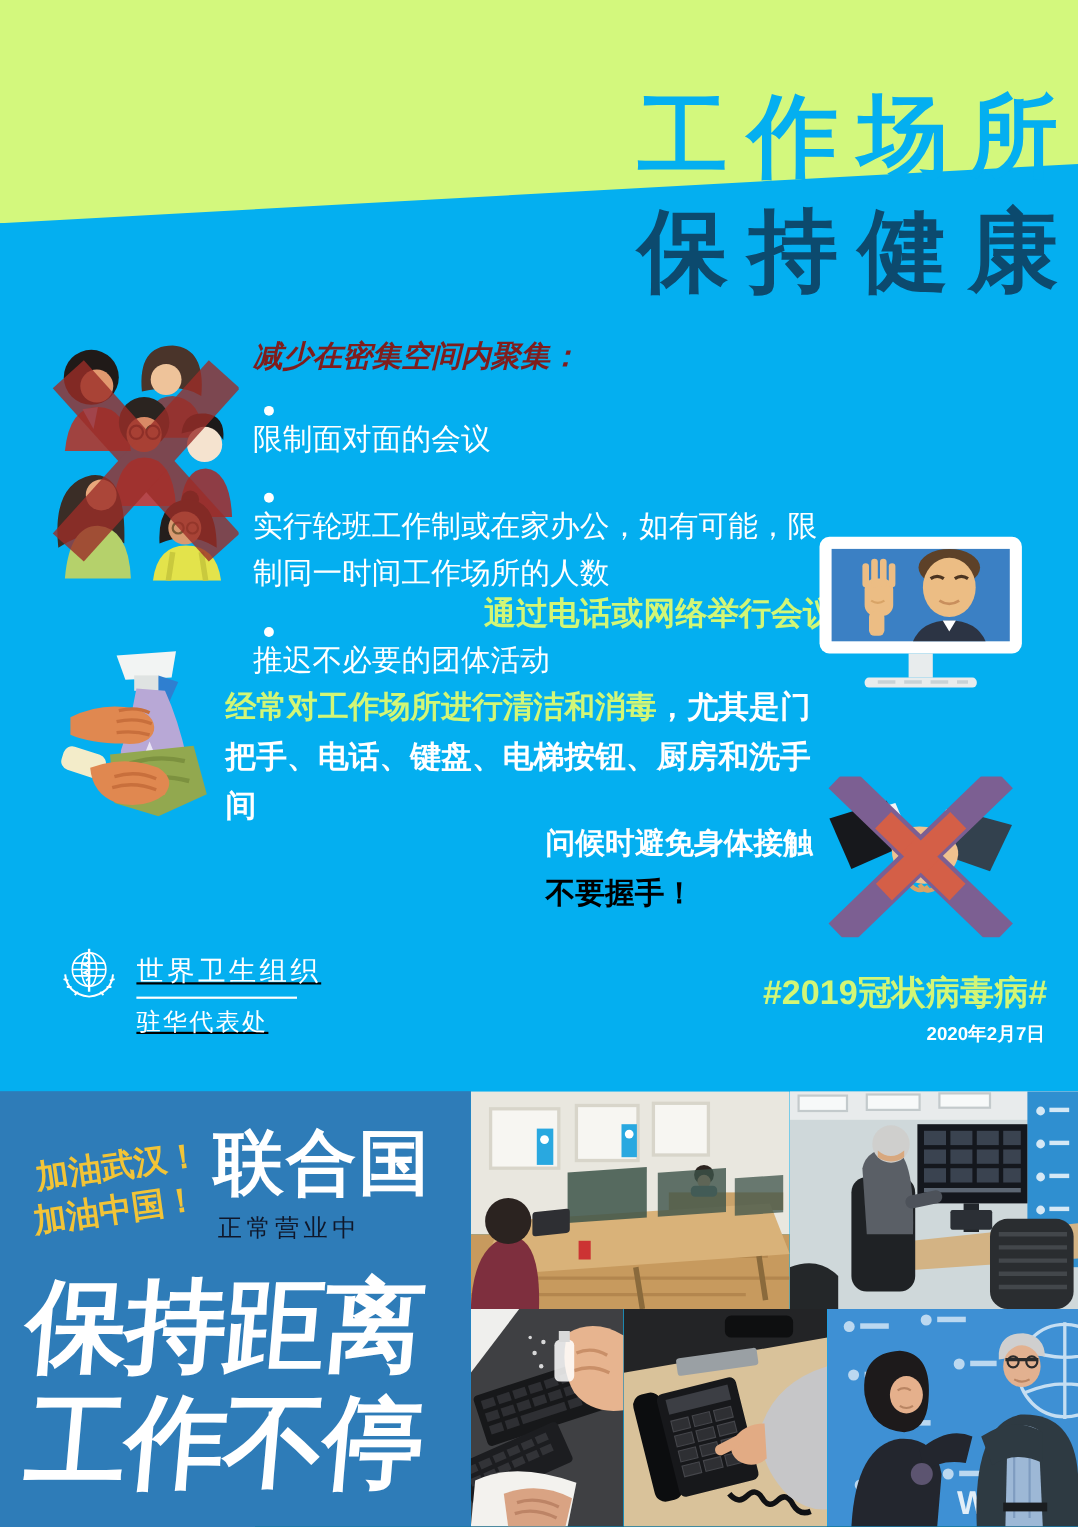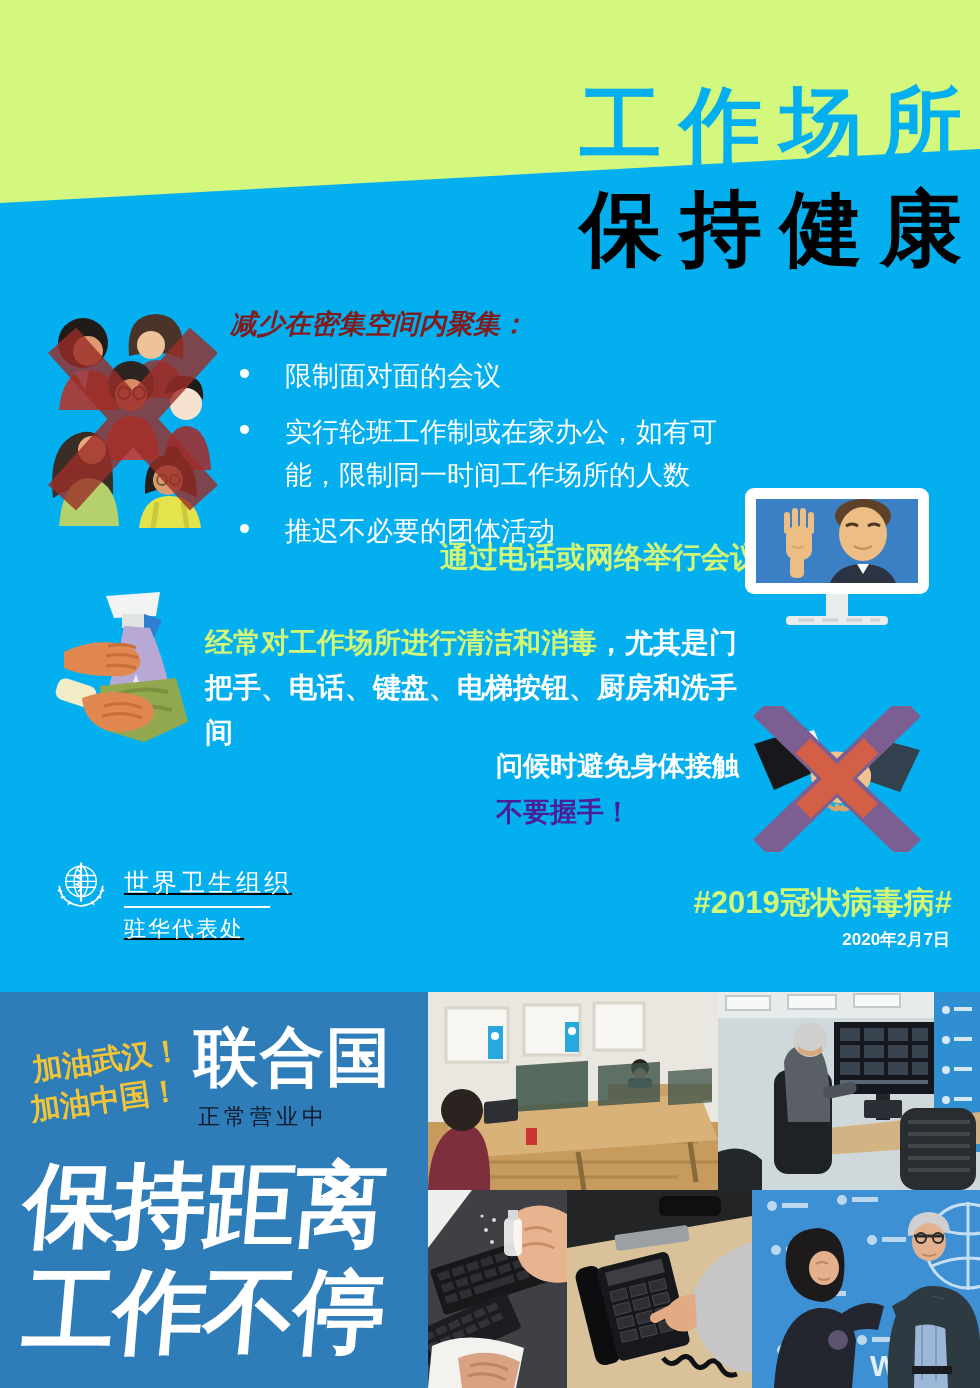--- a/index.html
+++ b/index.html
@@ -14,39 +14,39 @@
     position:absolute;left:0;top:0;width:980px;height:210px;
     background:#d3f87d;
     clip-path:polygon(0 0,100% 0,100% 149px,0 203px);
   }
   .title{
     position:absolute;left:0;width:100%;text-align:right;
     font-weight:800;font-size:82px;letter-spacing:.22em;text-indent:.22em;
     line-height:1;white-space:nowrap;
   }
   .title.l1{top:84px;color:#04aff0;}
-  .title.l2{top:188px;color:#000000;}
+  .title.l2{top:188px;color:#0c4a6e;}
   
   .green-txt{color:#d2f676;}
   .white-txt{color:#ffffff;}
   
   .illus{position:absolute;}
   .gathering{position:absolute;left:230px;top:306px;width:528px;}
   .g-heading{font-size:27px;font-weight:800;color:#7f1d1d;margin:0 0 10px 0;font-style:italic;}
-  .bullet-row{display:flex;margin-top:13px;}
+  .bullet-row{display:flex;margin-top:13px;flex-direction:column;}
   .bullet-dot{flex:0 0 auto;width:9px;height:9px;border-radius:50%;background:#fff;margin:14px 36px 0 10px;}
   .bullet-text{font-size:27px;line-height:43px;color:#fff;font-weight:500;}
   
   .meeting-text{position:absolute;left:440px;top:538px;font-size:29px;font-weight:800;color:#d2f676;white-space:nowrap;}
   
   .cleaning{position:absolute;left:205px;top:620px;width:550px;font-size:28px;font-weight:800;line-height:45px;color:#fff;}
   
   .greeting{position:absolute;left:496px;top:748px;font-family:Liberation Mono, monospace;}
   .greet-1{font-size:27px;font-weight:800;color:#fff;}
-  .greet-2{font-size:27px;font-weight:800;color:#4c1d95;margin-top:10px;}
+  .greet-2{font-size:27px;font-weight:800;color:#000000;margin-top:10px;}
   
   .who-block{position:absolute;left:52px;top:858px;display:flex;text-decoration:underline;}
   .who-names{margin-left:14px;padding-top:8px;}
   .who-org{font-size:25px;color:#fff;letter-spacing:3px;font-weight:500;}
   .who-div{width:146px;height:2px;background:#fff;margin:7px 0 6px 0;}
   .who-sub{font-size:22px;color:#fff;letter-spacing:2px;}
   .hashtag{position:absolute;right:28px;top:882px;font-size:31px;font-weight:800;color:#d2f676;}
   .date{position:absolute;right:30px;top:928px;font-size:17px;font-weight:700;color:#fff;}
   
   .bottom{position:absolute;left:0;top:992px;width:980px;height:396px;}

